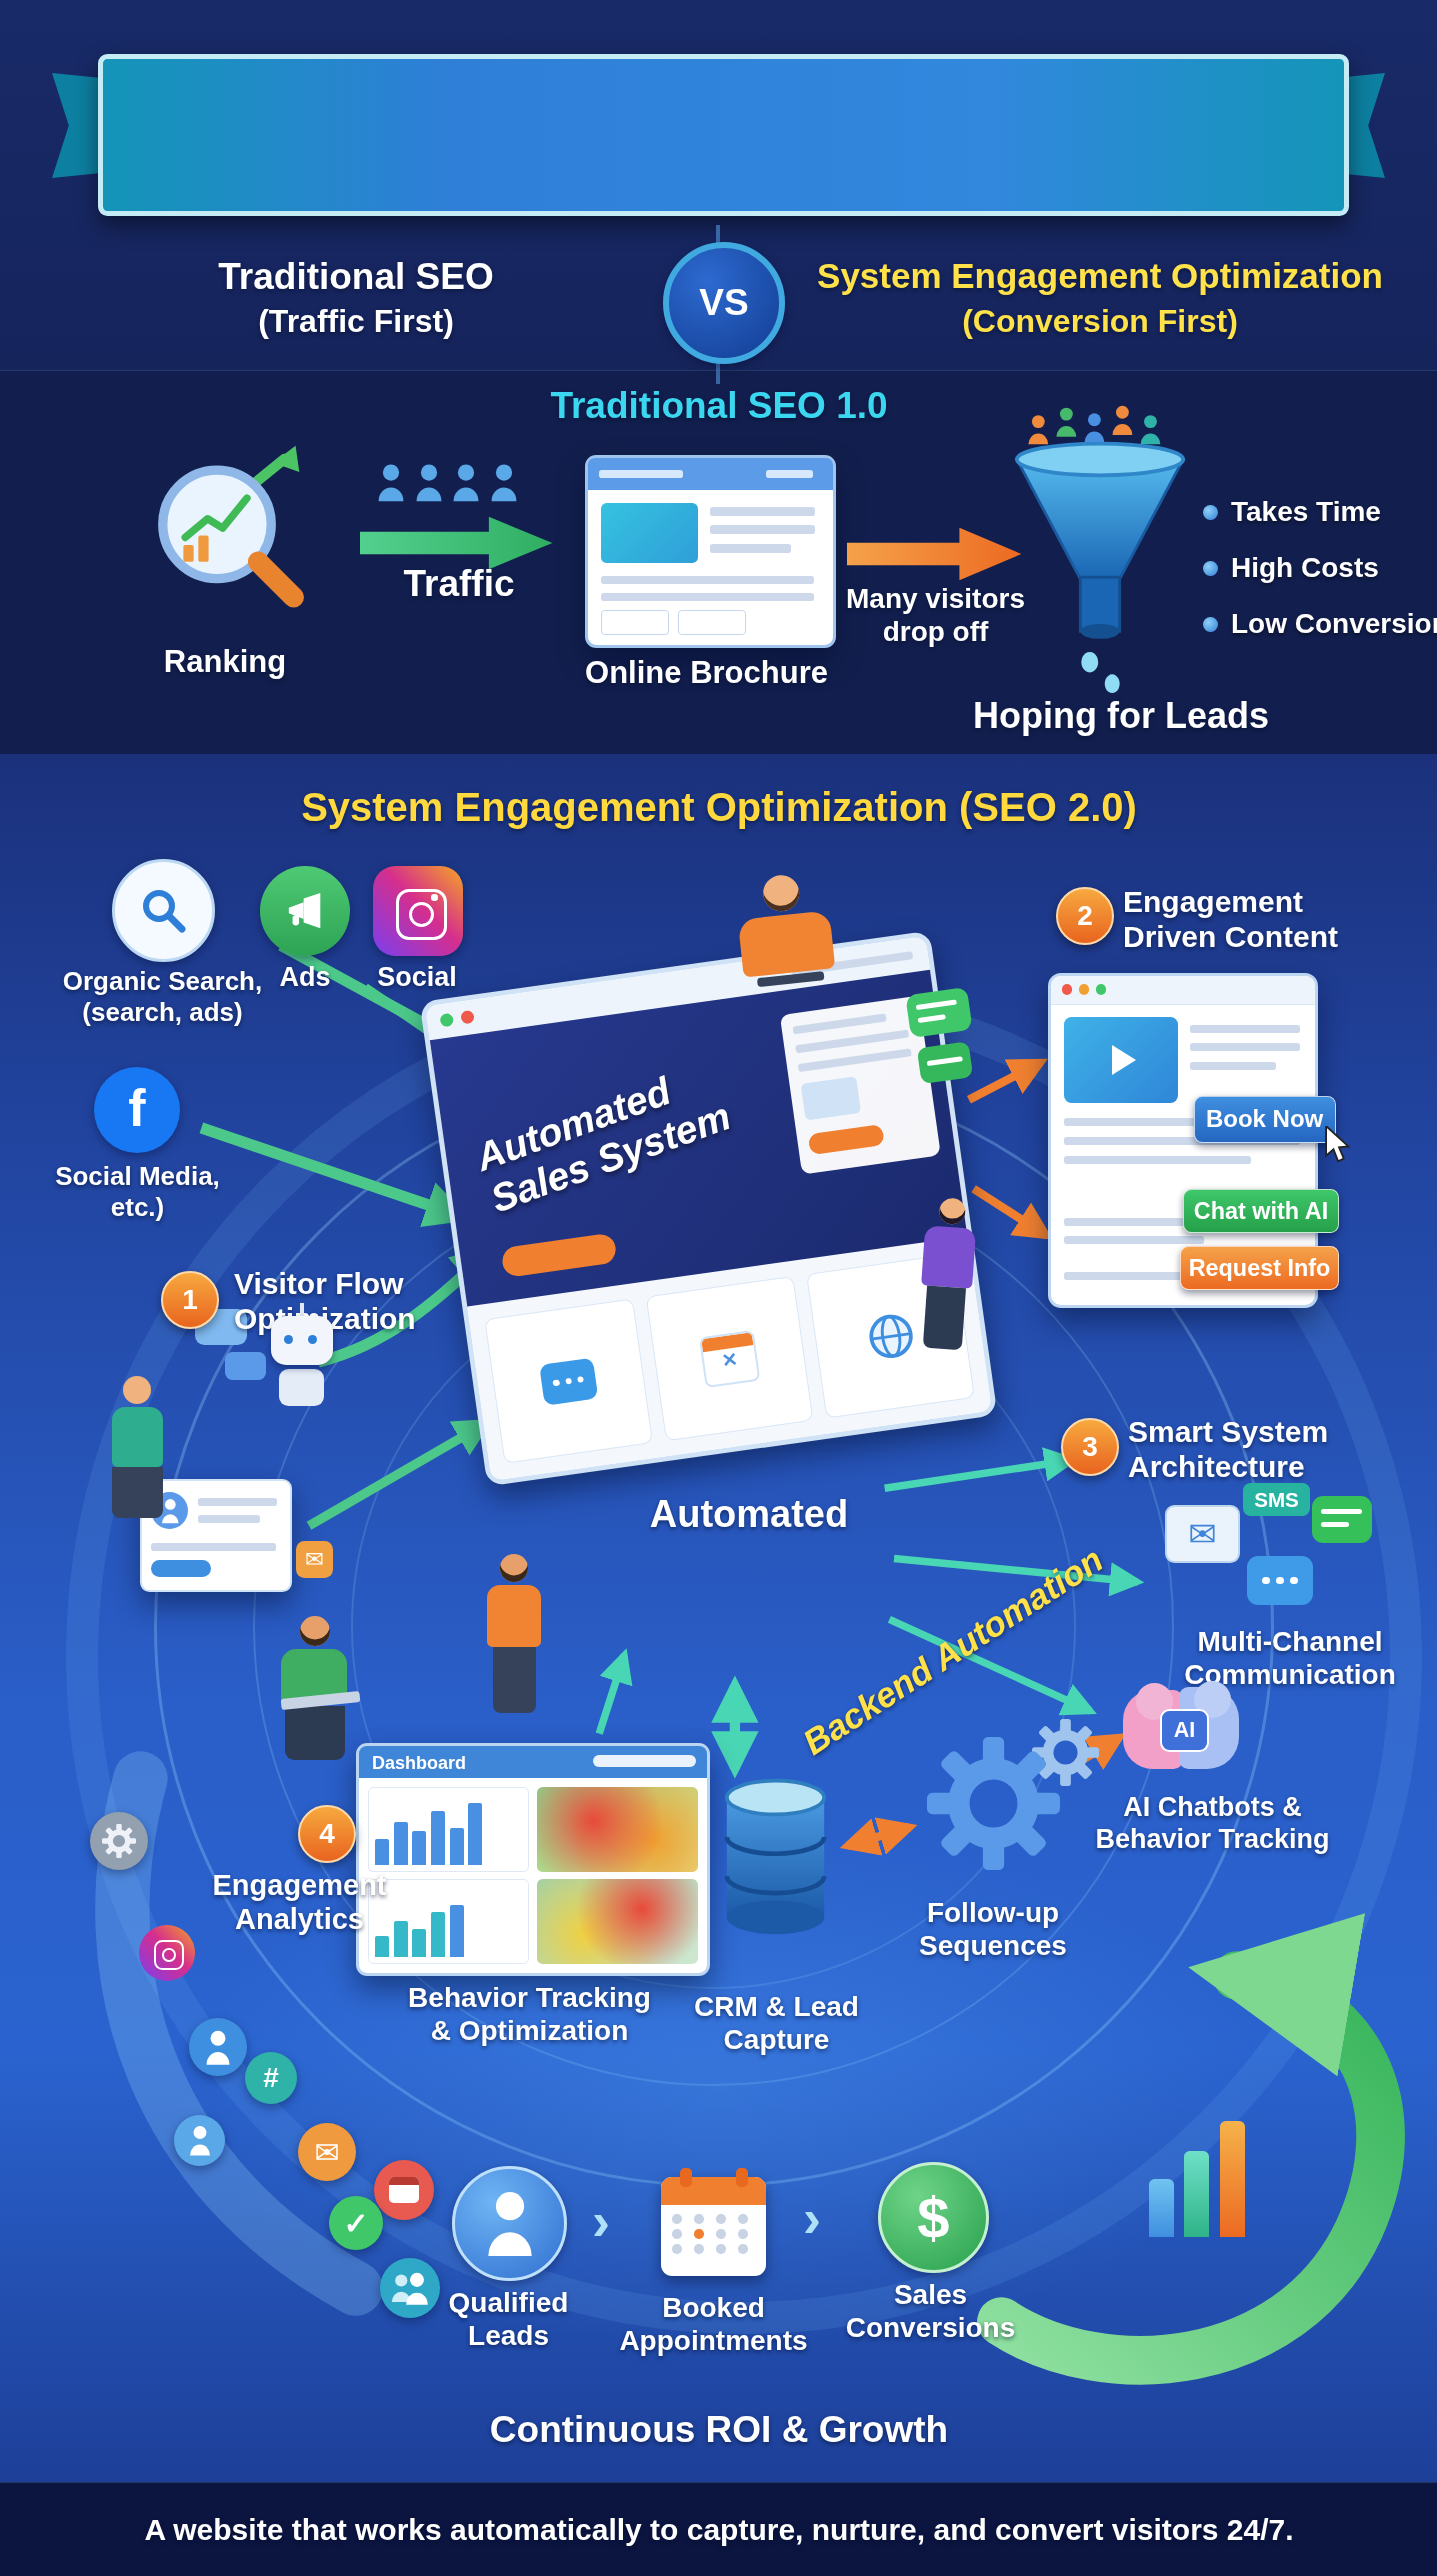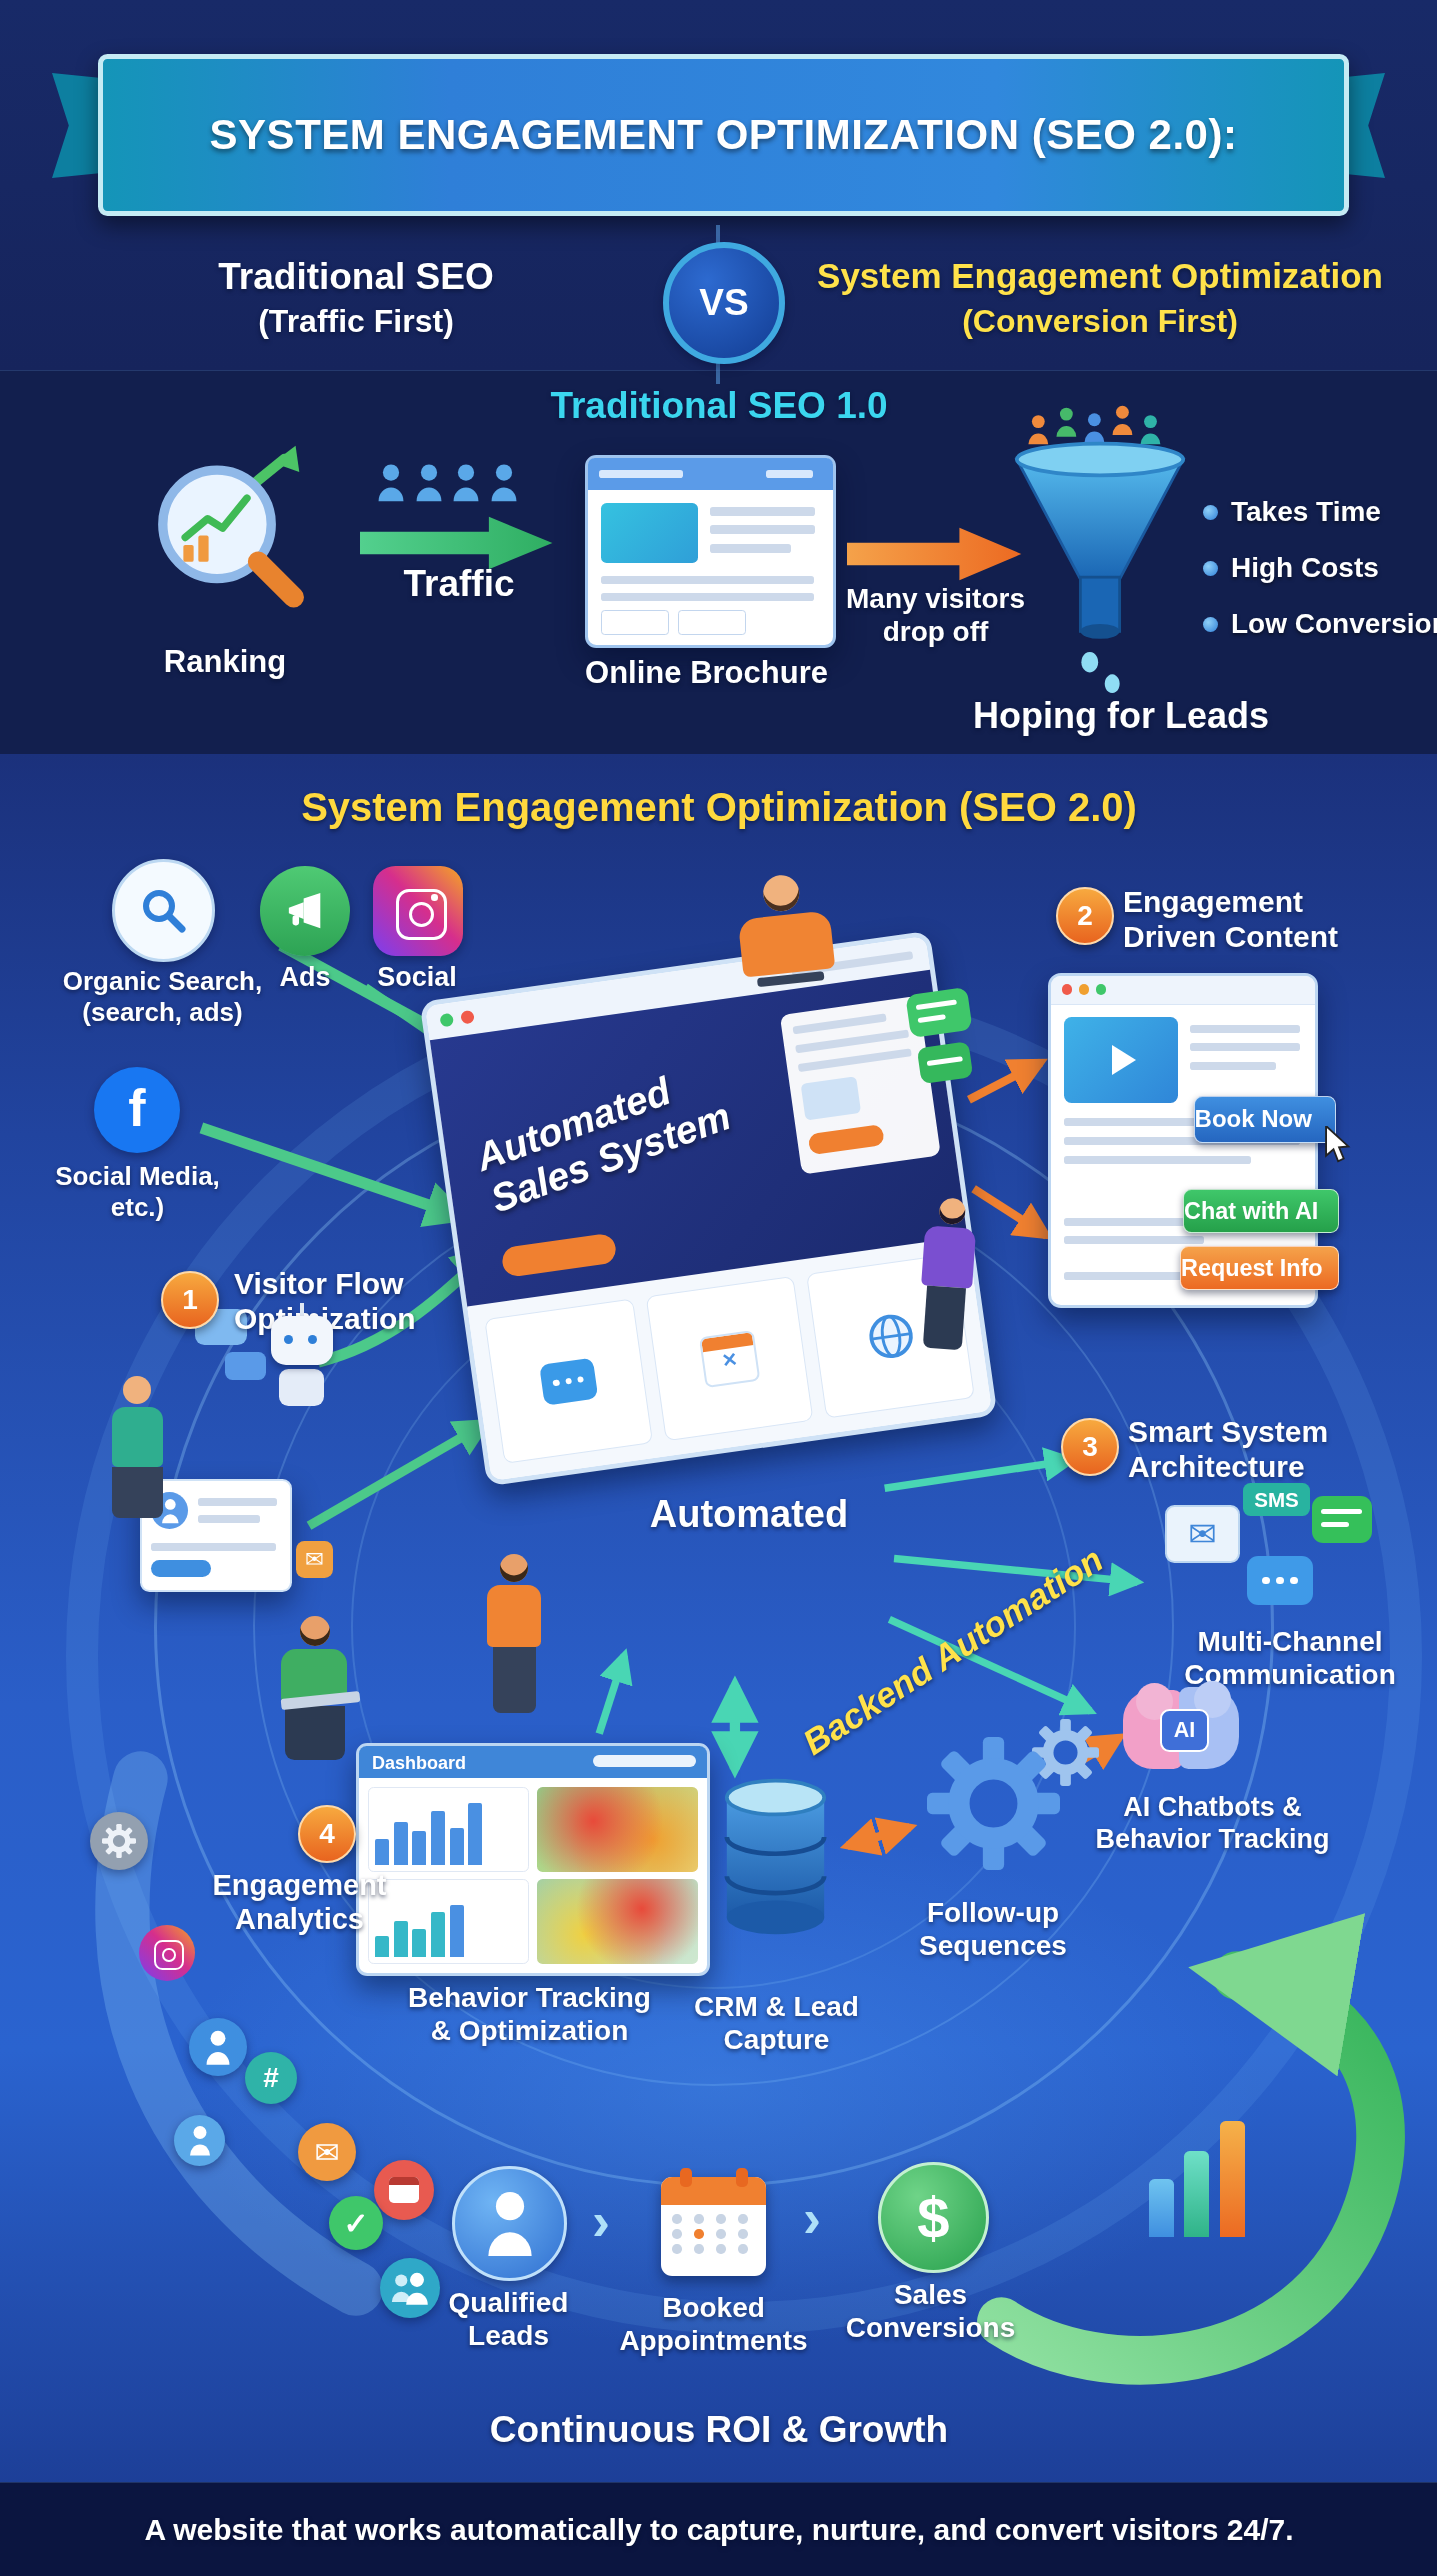--- a/index.html
+++ b/index.html
@@ -17,21 +17,21 @@
          font-weight:800;font-size:28px;border:2.8px solid #ffd9a8;
          box-shadow:0 3.7px 9.4px rgba(0,0,0,.4)}
   .ring{position:absolute;border-radius:50%;z-index:1}
   .circle-icon{position:absolute;border-radius:50%;display:flex;align-items:center;
          justify-content:center;z-index:6;box-shadow:0 3.7px 9.4px rgba(0,10,40,.35)}
   .win{position:absolute;background:#fff;border-radius:13px;z-index:5;
        box-shadow:0 13px 28px rgba(0,10,40,.45)}
   .dot{display:inline-block;border-radius:50%}
   .gline{background:#cdd9ea;border-radius:2.8px}
   .btn-chip{position:absolute;color:#fff;font-weight:700;border-radius:8.4px;
-       box-shadow:0 3.7px 7.5px rgba(0,10,40,.4);border:1.9px solid rgba(255,255,255,.7);z-index:8}
+       text-align:center;box-shadow:0 3.7px 7.5px rgba(0,10,40,.4);border:1.9px solid rgba(255,255,255,.7);z-index:8}
   .bullet-row{position:absolute;display:flex;align-items:center;gap:13px;z-index:6}
   .bullet-dot{width:15px;height:15px;border-radius:50%;
        background:radial-gradient(circle at 35% 35%,#8fd0f8,#2f7fd8)}
   .bullet-txt{color:#fff;font-weight:800;font-size:28px;text-shadow:0 1.9px 3.7px rgba(0,0,0,.5);white-space:nowrap}
   .figure{position:absolute;z-index:6}
 </style>
 </head>
 <body>
 
 <svg width="0" height="0" style="position:absolute">
@@ -66,21 +66,20 @@
 <div class="ring" style="left:253px;top:1165px;width:917px;height:917px;border:2.8px solid rgba(155,215,255,.22)"></div>
 <div class="ring" style="left:351px;top:1264px;width:721px;height:721px;border:2.8px solid rgba(155,215,255,.18)"></div>
 <div class="abs" style="left:168px;top:1825px;width:1105px;height:524px;border-radius:50%;background:radial-gradient(ellipse at center,rgba(90,170,255,.28),rgba(90,170,255,0) 70%);z-index:1"></div>
 
 <div class="abs" style="left:52px;top:73px;width:84px;height:105px;background:#0d7fa0;clip-path:polygon(100% 8%,100% 92%,0 100%,20% 50%,0 0);z-index:2"></div>
 <div class="abs" style="left:1301px;top:73px;width:84px;height:105px;background:#0d7fa0;clip-path:polygon(0 8%,0 92%,100% 100%,80% 50%,100% 0);z-index:2"></div>
 <div class="abs" style="left:98px;top:54px;width:1241px;height:152px;z-index:3;border-radius:9.4px;
             background:linear-gradient(90deg,#1495b8 0%,#2f7fd8 28%,#3188dd 72%,#1495b8 100%);
             border:5.6px solid #c5ebf4;box-shadow:0 9.4px 22.5px rgba(0,0,0,.45);
             display:flex;flex-direction:column;align-items:center;justify-content:center">
-  <div class="nowrap" style="color:#fff;font-weight:800;font-size:42px;letter-spacing:0.5px;text-shadow:0 2.8px 5.6px rgba(0,0,0,.45)">SYSTEM ENGAGEMENT OPTIMIZATION (SEO 2.0):</div>
 </div>
 
 <div class="lbl nowrap" style="left:75px;width:562px;top:255px;font-size:37px;font-weight:800">Traditional SEO</div>
 <div class="lbl nowrap" style="left:75px;width:562px;top:303px;font-size:32px;font-weight:600">(Traffic First)</div>
 <div class="abs" style="left:716px;top:225px;width:3.7px;height:159px;background:rgba(90,160,230,.55);z-index:4"></div>
 <div class="circle-icon" style="left:663px;top:242px;width:110px;height:110px;background:radial-gradient(circle at 35% 30%,#2d6ad0,#123c92);border:6.6px solid #3fa9e0">
   <span style="color:#fff;font-weight:800;font-size:37px">VS</span>
 </div>
 <div class="lbl nowrap" style="left:791px;width:618px;top:255px;font-size:35px;font-weight:800;color:#ffe24a">System Engagement Optimization</div>
 <div class="lbl nowrap" style="left:791px;width:618px;top:303px;font-size:32px;font-weight:600;color:#ffe24a">(Conversion First)</div>

